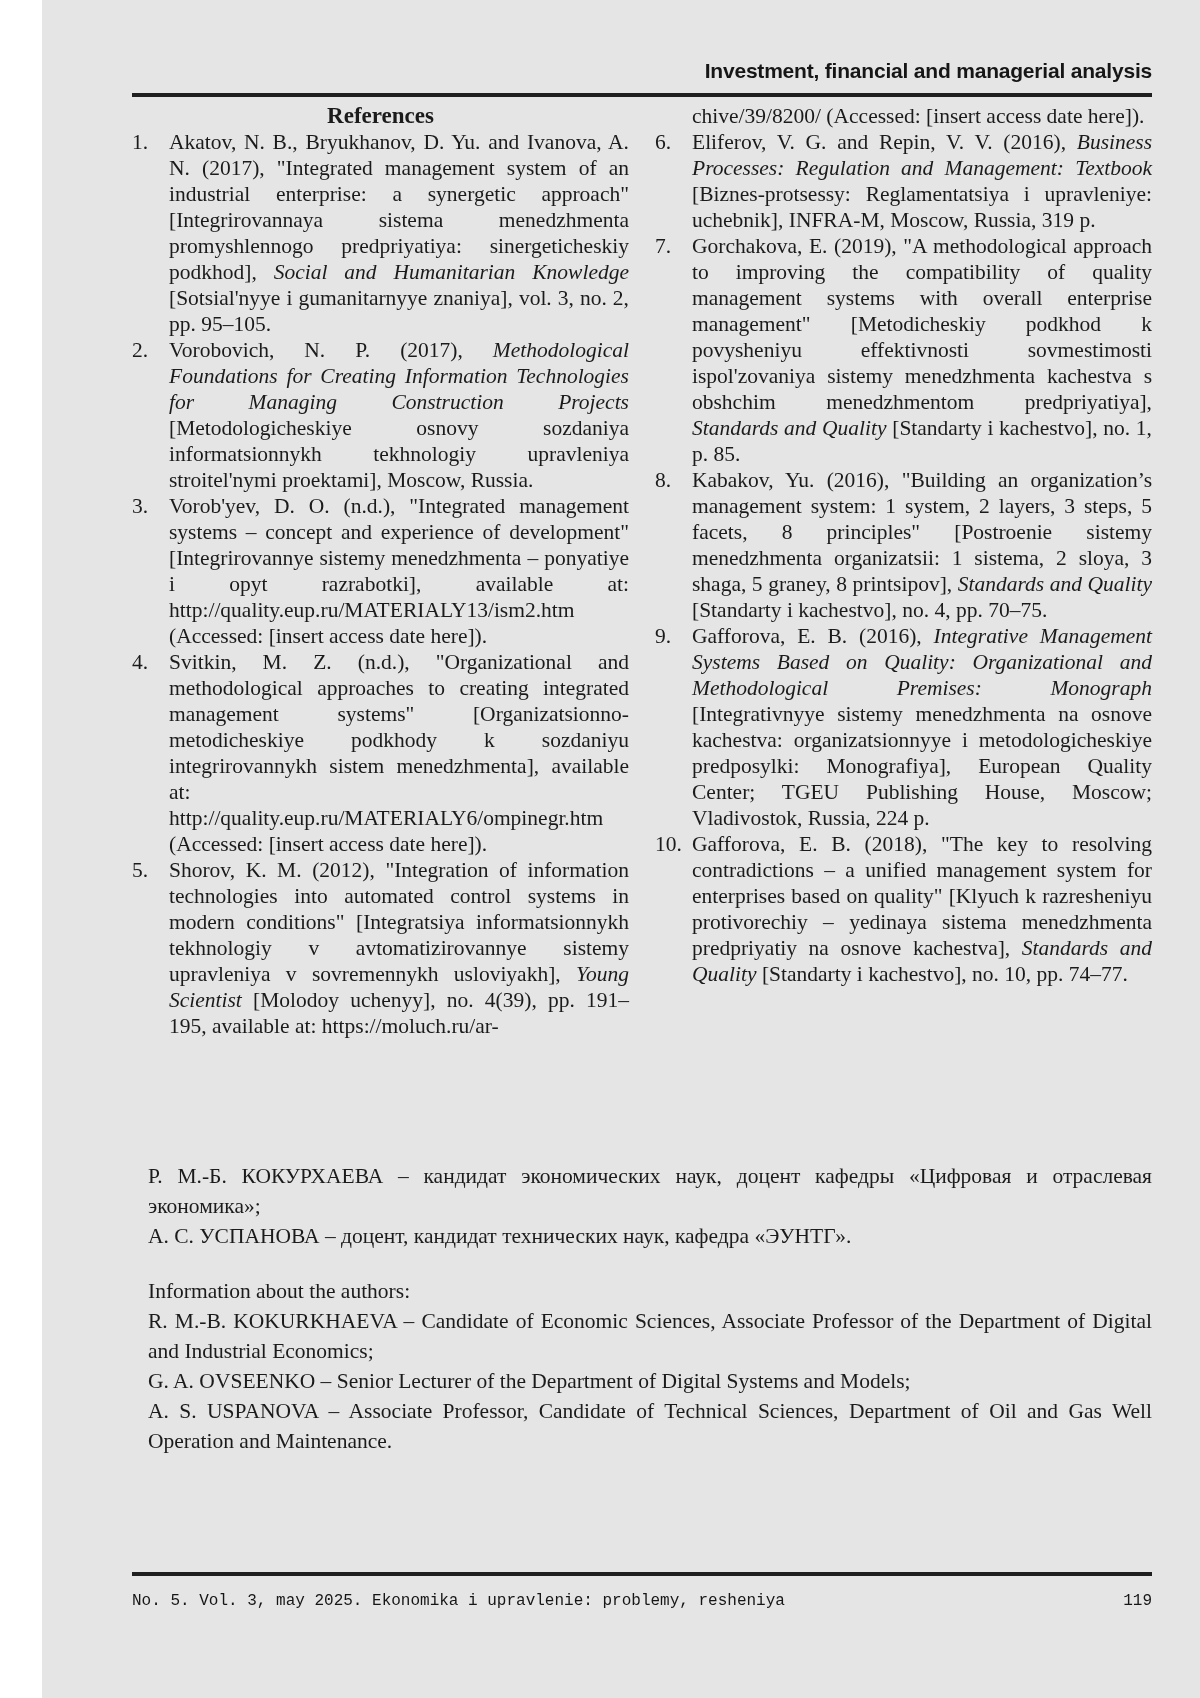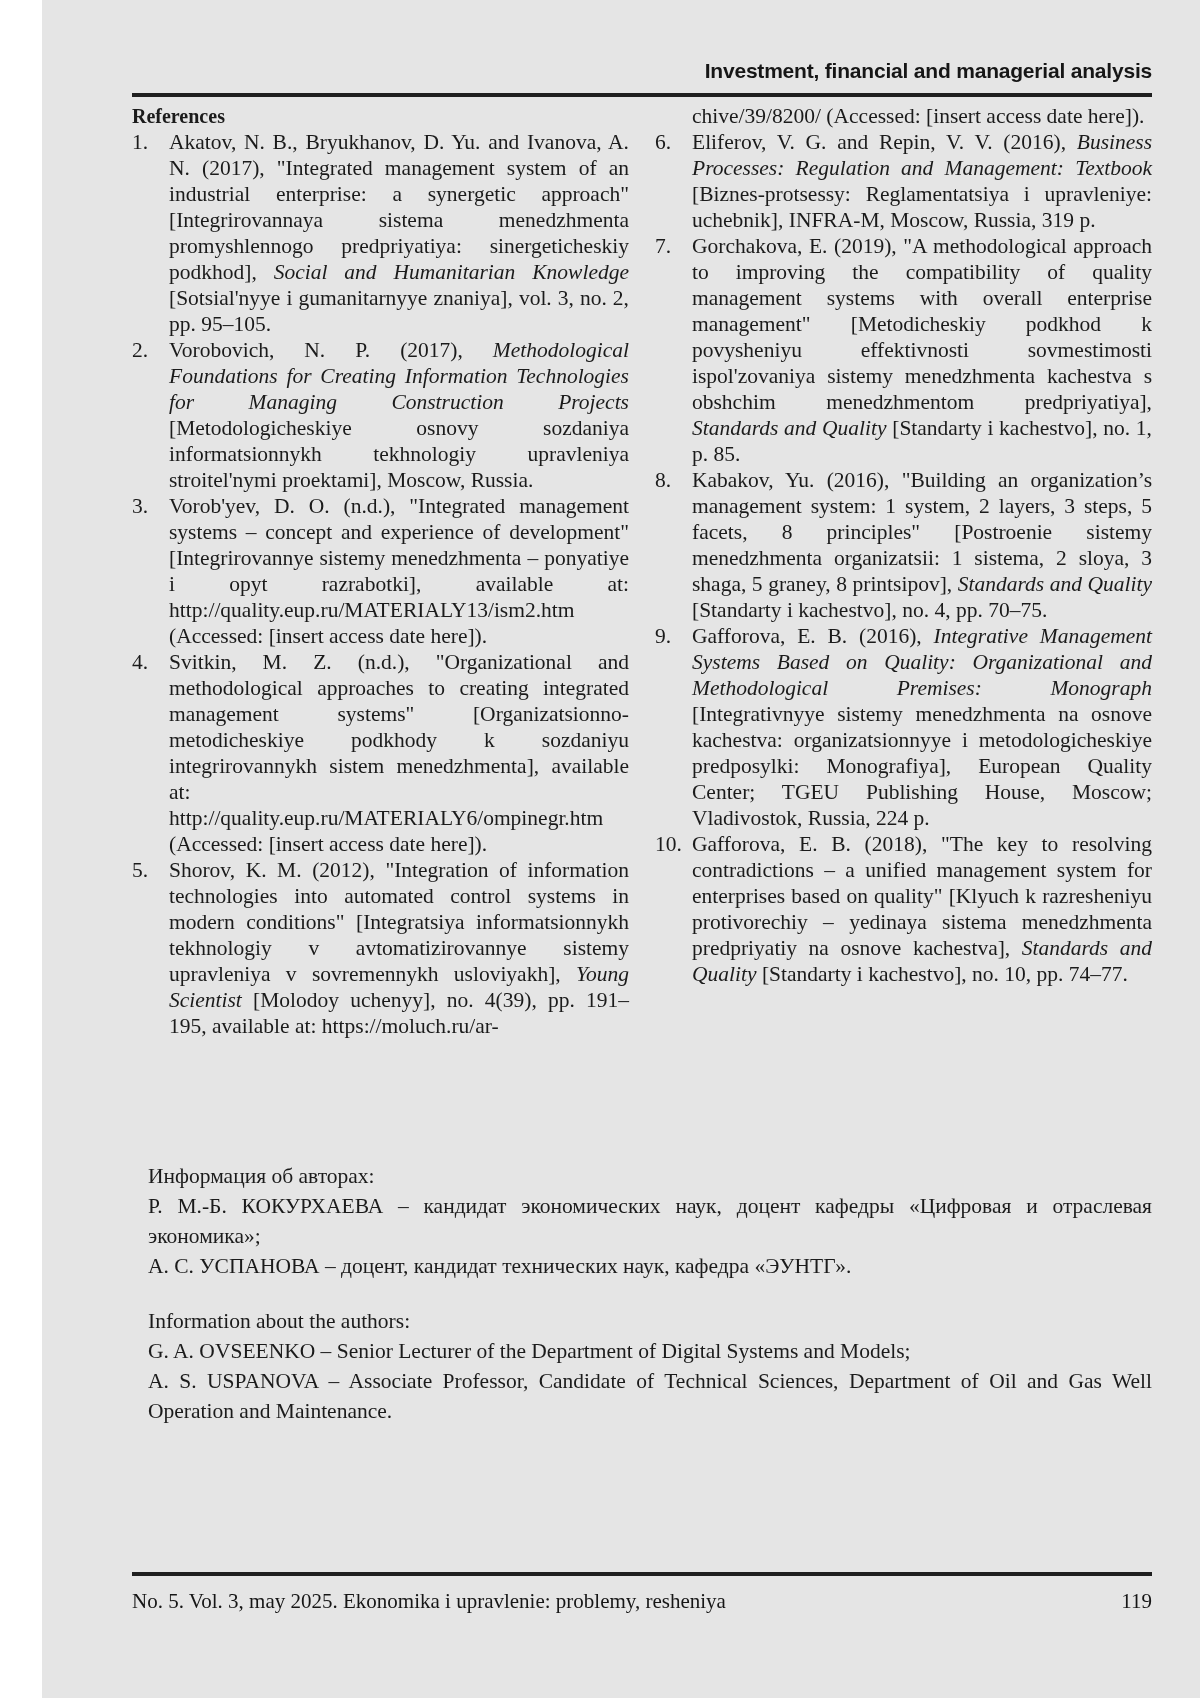--- a/index.html
+++ b/index.html
@@ -30,22 +30,23 @@
 
   
   .refs-columns {
     display: flex;
     justify-content: space-between;
     margin-top: 6px;
   }
   .col { width: 497px; }
   .refs-heading {
     margin: 0;
+    text-align: center;
     font-weight: bold;
-    font-size: 20px;
+    font-size: 23px;
     line-height: 26px;
   }
   .ref-item, .ref-continuation {
     position: relative;
     margin: 0;
     padding-left: 37px;
     text-align: justify;
     font-size: 21.5px;
     line-height: 26px;
   }
@@ -62,22 +63,22 @@
   .authors p { margin: 0; }
   .authors-en { margin-top: 25px; }
 
   
   .page-footer { position: absolute; left: 90px; right: 90px; top: 1572px; }
   .foot-rule { height: 4px; background: #1f1f1f; }
   .foot-line {
     display: flex;
     justify-content: space-between;
     margin-top: 12px;
-    font-family: Liberation Serif, serif;
-    font-size: 21px;
+    font-family: Liberation Mono, monospace;
+    font-size: 16px;
     line-height: 26px;
     color: #161616;
   }
 </style>
 </head>
 <body>
 
 <div class="page">
   <div class="inner">
     <header>
@@ -102,30 +103,30 @@
             <div class="ref-item"><span class="ref-num">6.</span><span class="ref-text"><span>Eliferov, V. G. and Repin, V. V. (2016), </span><i>Business Processes: Regulation and Management: Textbook</i><span> [Biznes-protsessy: Reglamentatsiya i upravleniye: uchebnik], INFRA-M, Moscow, Russia, 319 p.</span></span></div>
             <div class="ref-item"><span class="ref-num">7.</span><span class="ref-text"><span>Gorchakova, E. (2019), "A methodological approach to improving the compatibility of quality management systems with overall enterprise management" [Metodicheskiy podkhod k povysheniyu effektivnosti sovmestimosti ispol'zovaniya sistemy menedzhmenta kachestva s obshchim menedzhmentom predpriyatiya], </span><i>Standards and Quality</i><span> [Standarty i kachestvo], no. 1, p. 85.</span></span></div>
             <div class="ref-item"><span class="ref-num">8.</span><span class="ref-text"><span>Kabakov, Yu. (2016), "Building an organization’s management system: 1 system, 2 layers, 3 steps, 5 facets, 8 principles" [Postroenie sistemy menedzhmenta organizatsii: 1 sistema, 2 sloya, 3 shaga, 5 graney, 8 printsipov], </span><i>Standards and Quality</i><span> [Standarty i kachestvo], no. 4, pp. 70–75.</span></span></div>
             <div class="ref-item"><span class="ref-num">9.</span><span class="ref-text"><span>Gafforova, E. B. (2016), </span><i>Integrative Management Systems Based on Quality: Organizational and Methodological Premises: Monograph</i><span> [Integrativnyye sistemy menedzhmenta na osnove kachestva: organizatsionnyye i metodologicheskiye predposylki: Monografiya], European Quality Center; TGEU Publishing House, Moscow; Vladivostok, Russia, 224 p.</span></span></div>
             <div class="ref-item"><span class="ref-num">10.</span><span class="ref-text"><span>Gafforova, E. B. (2018), "The key to resolving contradictions – a unified management system for enterprises based on quality" [Klyuch k razresheniyu protivorechiy – yedinaya sistema menedzhmenta predpriyatiy na osnove kachestva], </span><i>Standards and Quality</i><span> [Standarty i kachestvo], no. 10, pp. 74–77.</span></span></div>
           </div>
       </div>
     </main>
 
     <section class="authors authors-ru">
-      <p>Информация об авторах:</p>
       <div id="authors-ru-list">
           <p>Р. М.-Б. КОКУРХАЕВА – кандидат экономических наук, доцент кафедры «Цифровая и отраслевая экономика»;</p>
           <p>А. С. УСПАНОВА – доцент, кандидат технических наук, кафедра «ЭУНТГ».</p>
         </div>
     </section>
 
     <section class="authors authors-en">
       <p>Information about the authors:</p>
       <div id="authors-en-list">
+          <p>R. M.-B. KOKURKHAEVA – Candidate of Economic Sciences, Associate Professor of the Department of Digital and Industrial Economics;</p>
           <p>G. A. OVSEENKO – Senior Lecturer of the Department of Digital Systems and Models;</p>
           <p>A. S. USPANOVA – Associate Professor, Candidate of Technical Sciences, Department of Oil and Gas Well Operation and Maintenance.</p>
         </div>
     </section>
   </div>
 
   <footer class="page-footer">
     <div class="foot-rule"></div>
     <div class="foot-line">
       <span>No. 5. Vol. 3, may 2025. Ekonomika i upravlenie: problemy, resheniya</span>

